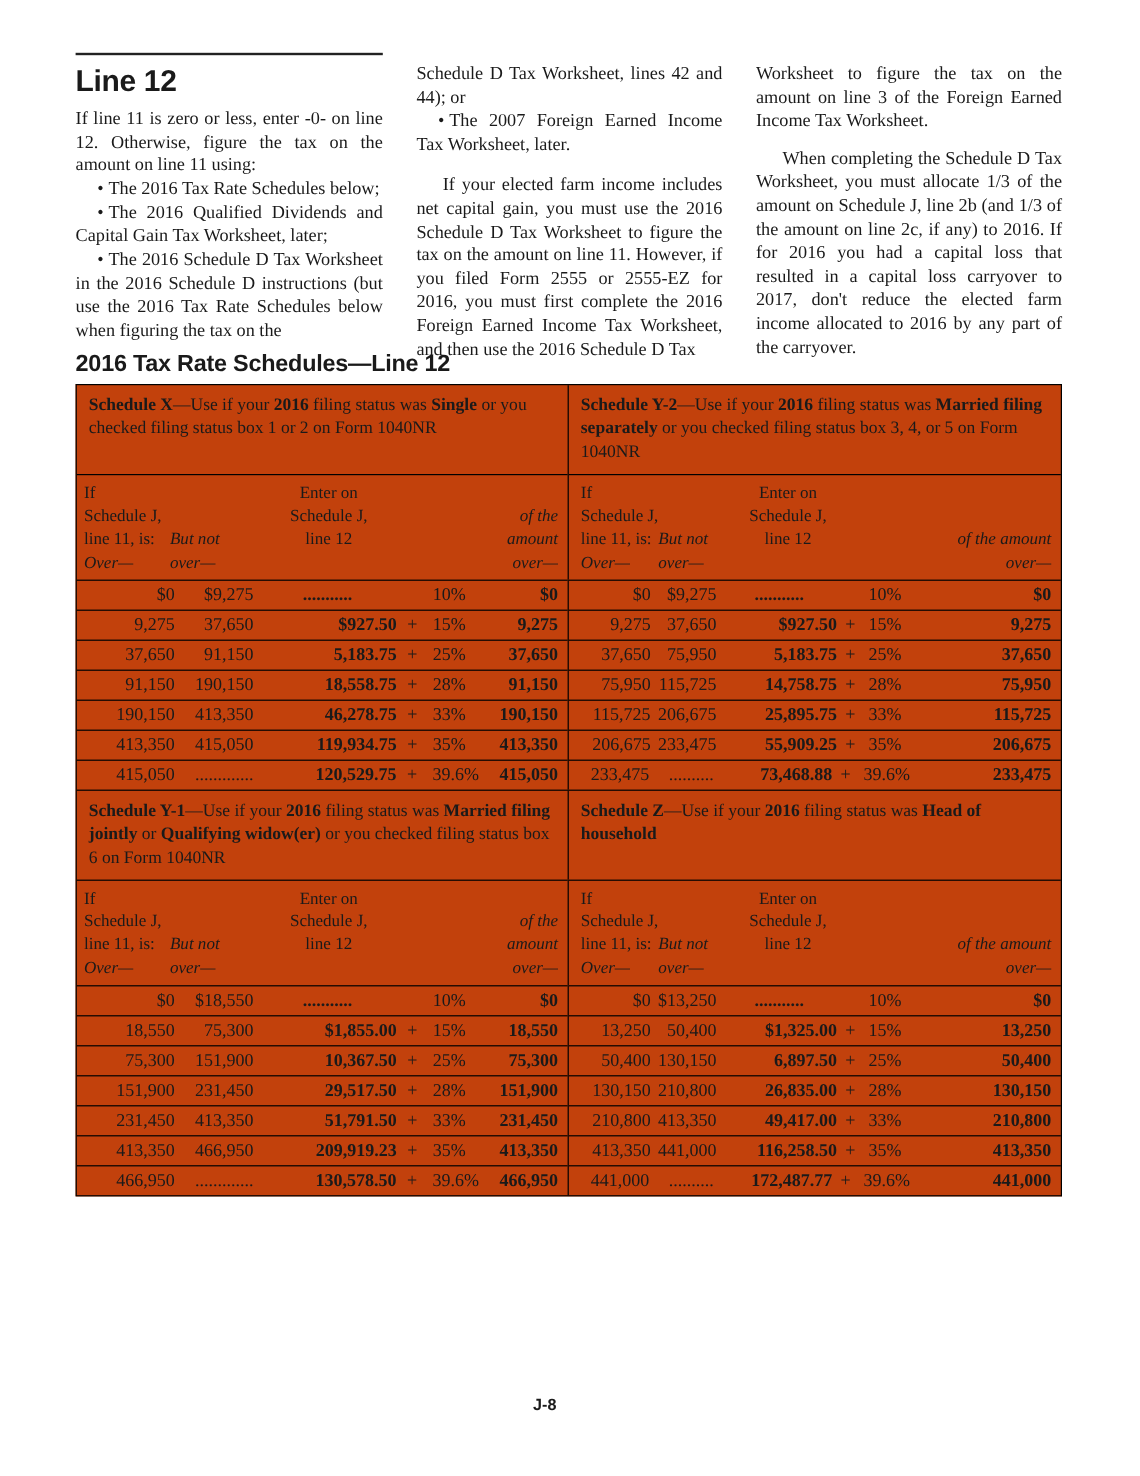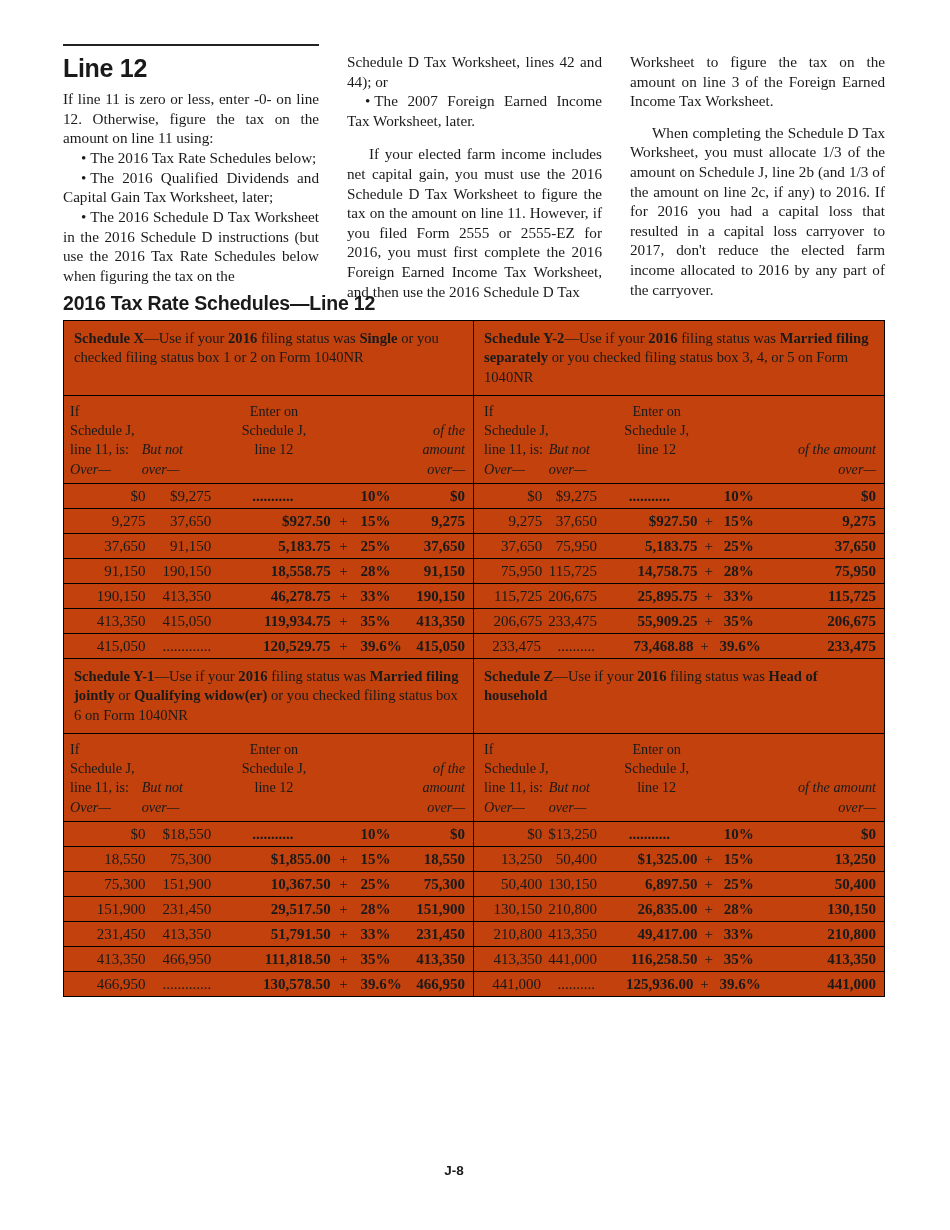--- a/index.html
+++ b/index.html
@@ -164,21 +164,21 @@
     align-items: center;
     border-top: 1.1px solid #000;
   }
   .drow.first { border-top: 1.6px solid #000; }
   .drow .d { box-sizing: border-box; white-space: nowrap; }
 
   .drow .d-over   { text-align: right; }
   .drow .d-butnot { text-align: right; padding-right: 4px; }
   .drow .d-enter  { text-align: right; font-weight: bold; padding-right: 2px; }
   .drow .d-plus   { text-align: center; }
-  .drow .d-rate   { text-align: left; font-weight: bold; padding-left: 6px; }
+  .drow .d-rate   { text-align: left; font-weight: normal; padding-left: 6px; }
   .drow .d-amt    { text-align: right; font-weight: bold; padding-right: 8px; }
   .drow .dots     { text-align: center; letter-spacing: 0px; }
 
   .L .d-over   { width: 82px; }
   .L .d-butnot { width: 70px; }
   .L .d-enter  { width: 118px; }
   .L .d-plus   { width: 22px; }
   .L .d-rate   { width: 44px; }
   .L .d-amt    { width: 75px; }
 
@@ -567,21 +567,21 @@
               <div class="d d-over">231,450</div>
               <div class="d d-butnot">413,350</div>
               <div class="d d-enter">51,791.50</div>
               <div class="d d-plus">+</div>
               <div class="d d-rate">33%</div>
               <div class="d d-amt">231,450</div>
             </div>
             <div class="drow">
               <div class="d d-over">413,350</div>
               <div class="d d-butnot">466,950</div>
-              <div class="d d-enter">111,818.50</div>
+              <div class="d d-enter">209,919.23</div>
               <div class="d d-plus">+</div>
               <div class="d d-rate">35%</div>
               <div class="d d-amt">413,350</div>
             </div>
             <div class="drow">
               <div class="d d-over">466,950</div>
               <div class="d d-butnot">.............</div>
               <div class="d d-enter">130,578.50</div>
               <div class="d d-plus">+</div>
               <div class="d d-rate">39.6%</div>
@@ -635,21 +635,21 @@
               <div class="d d-over">413,350</div>
               <div class="d d-butnot">441,000</div>
               <div class="d d-enter">116,258.50</div>
               <div class="d d-plus">+</div>
               <div class="d d-rate">35%</div>
               <div class="d d-amt">413,350</div>
             </div>
             <div class="drow">
               <div class="d d-over">441,000</div>
               <div class="d d-butnot">..........</div>
-              <div class="d d-enter">125,936.00</div>
+              <div class="d d-enter">172,487.77</div>
               <div class="d d-plus">+</div>
               <div class="d d-rate">39.6%</div>
               <div class="d d-amt">441,000</div>
             </div>
           </div>
       </div>
     </div>
 
   </div>
 

